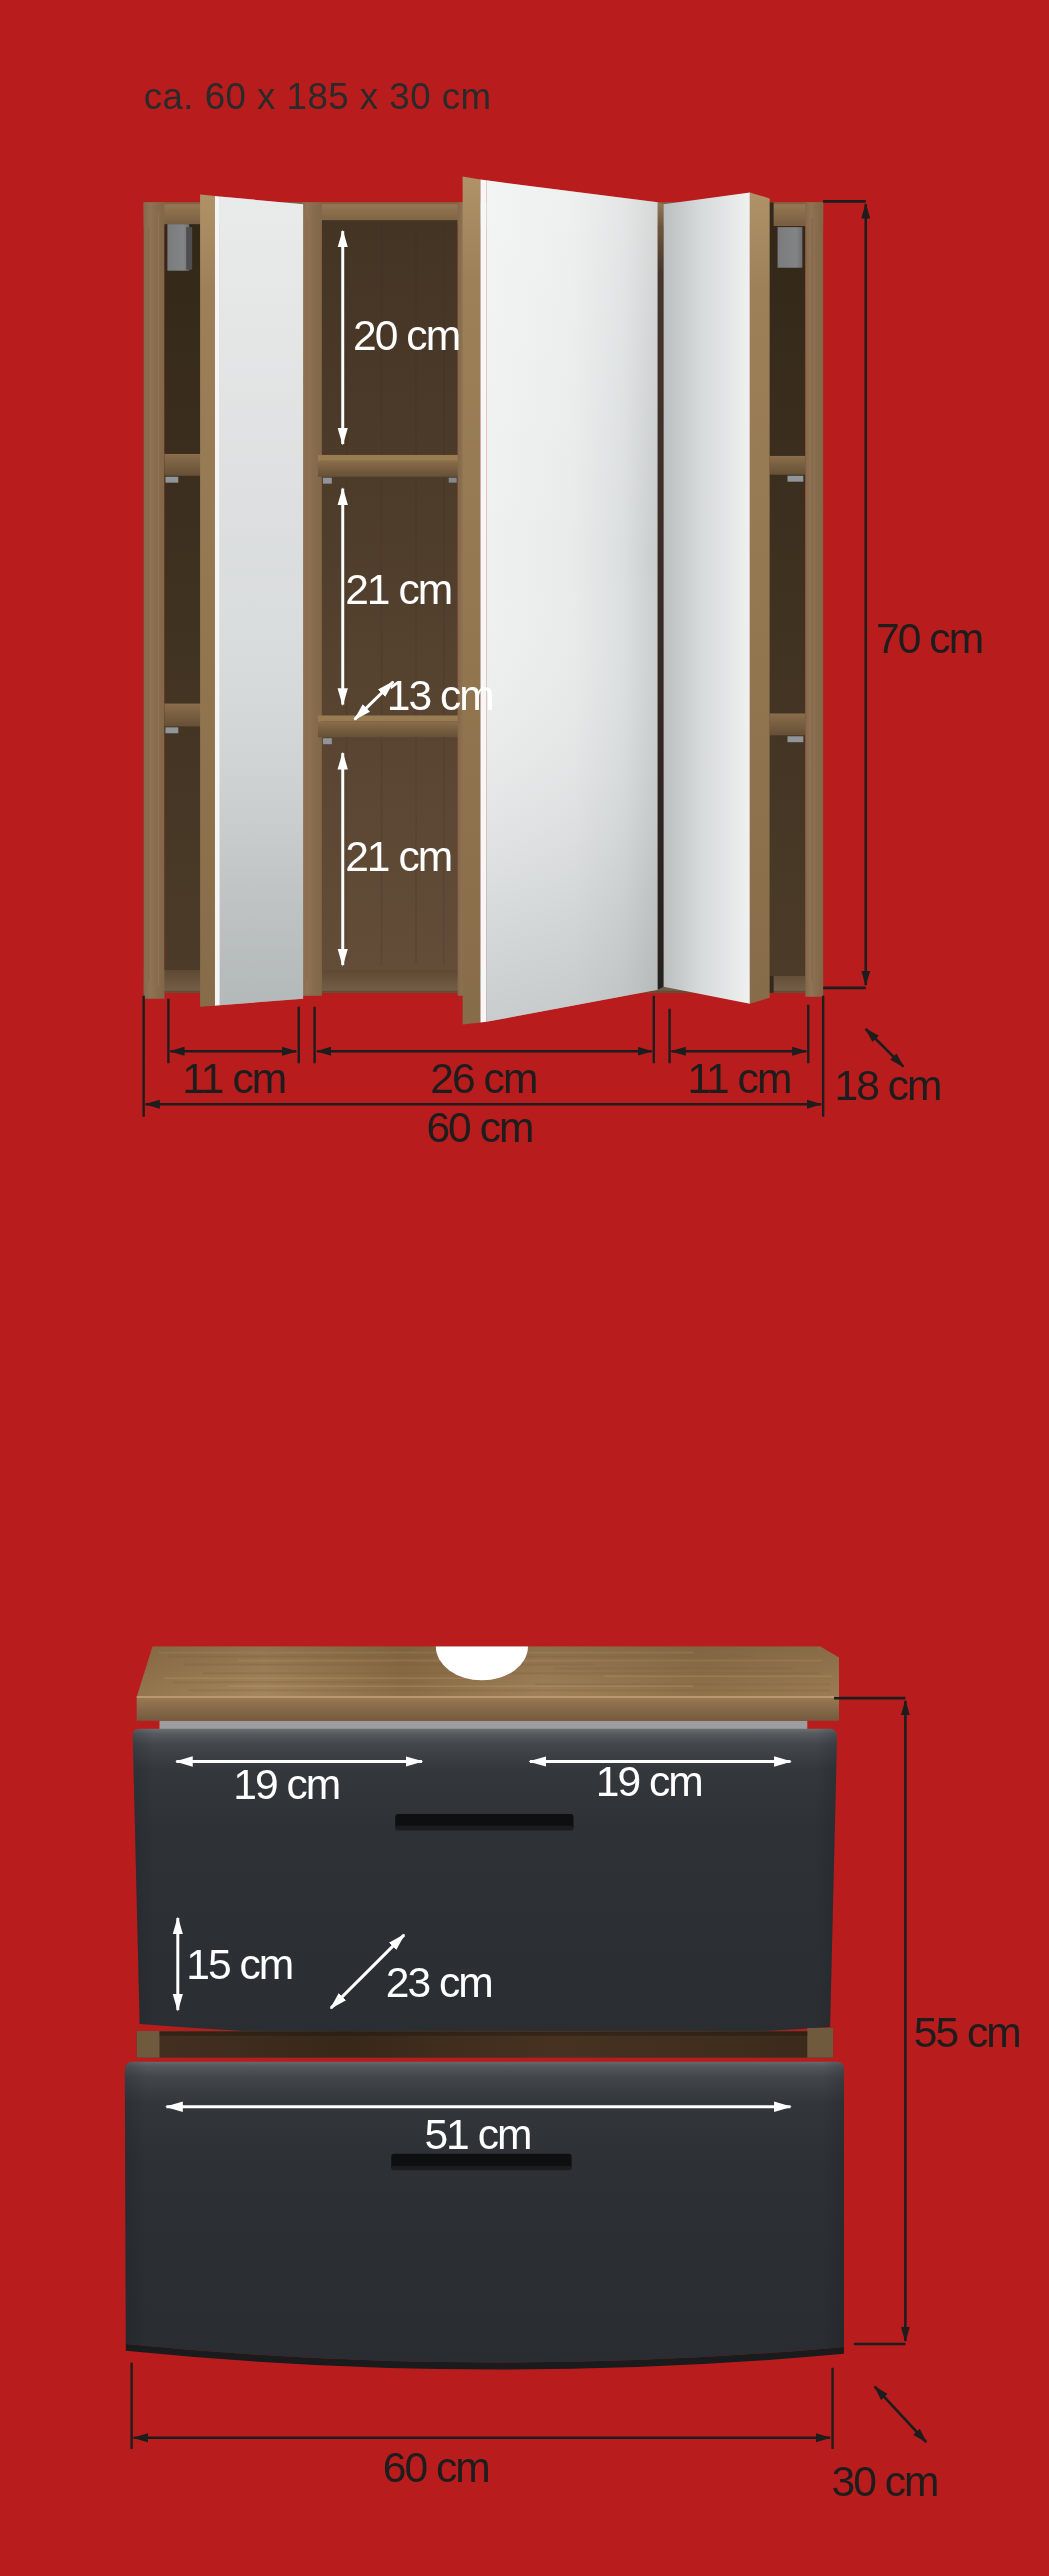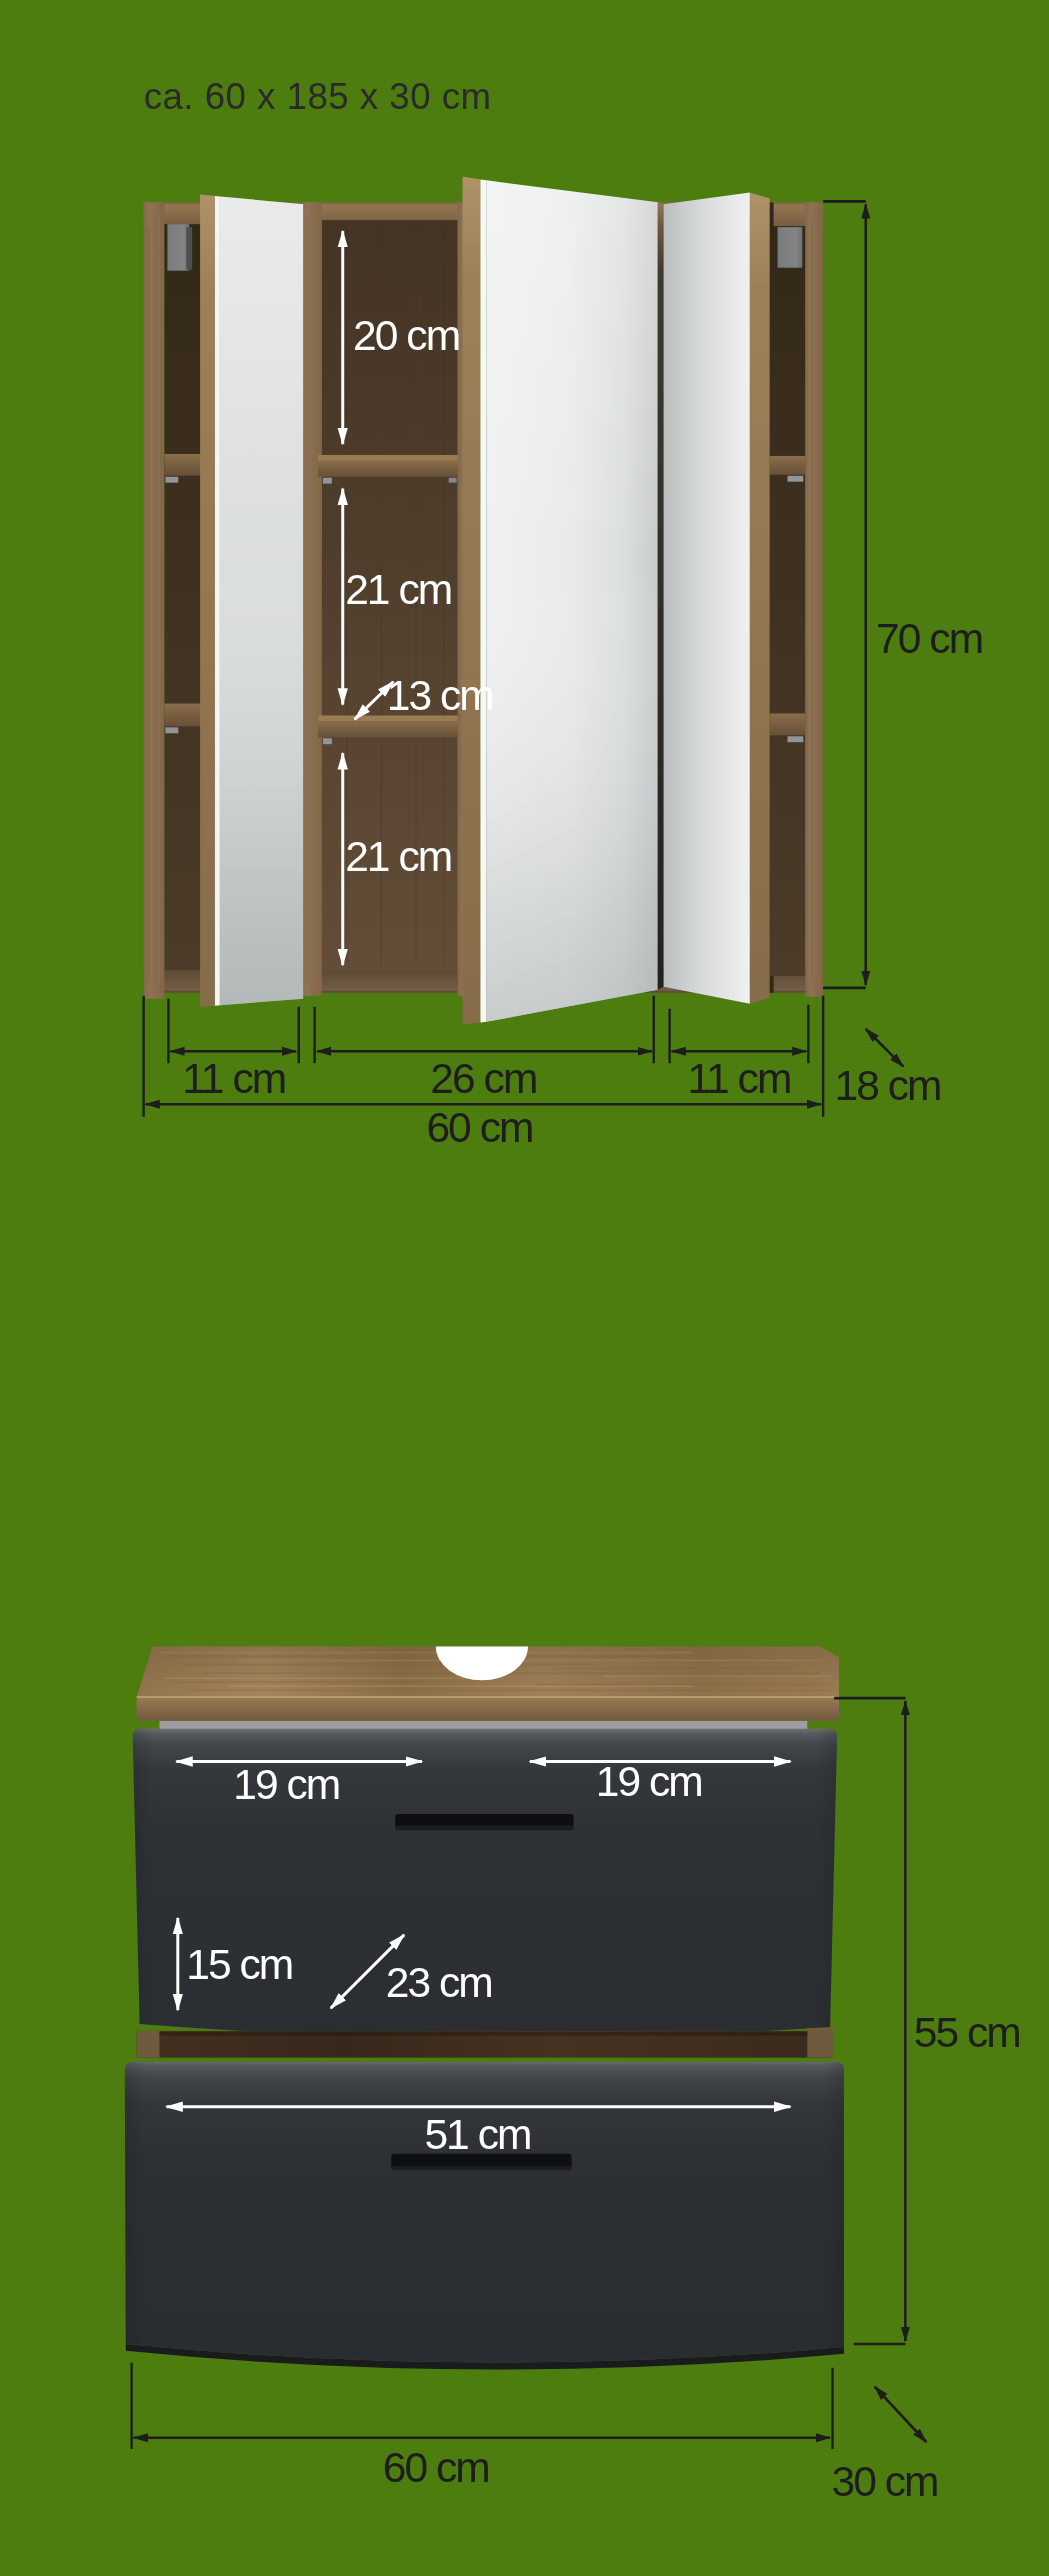--- a/index.html
+++ b/index.html
@@ -1,16 +1,16 @@
 <!DOCTYPE html>
 <html><head>
 <meta charset="utf-8">
 <style>
 html,body{margin:0;padding:0;background:#ffffff;}
-#page{width:1049px;height:2576px;background:#4d7c0f;position:relative;}
+#page{width:1049px;height:2576px;background:#b91c1c;position:relative;}
 text{font-family:"Liberation Sans",sans-serif;}
 .dim{fill:#1d1d1d;font-size:43px;letter-spacing:-2px;}
 .wdim{fill:#ffffff;font-size:43px;letter-spacing:-2px;}
 .hdr{fill:#2a2a2a;font-size:37px;letter-spacing:0.5px;}
 </style>
 </head>
 <body>
 <div id="page">
 <svg width="1049" height="2576" viewBox="0 0 1059 2600">
 <defs>

